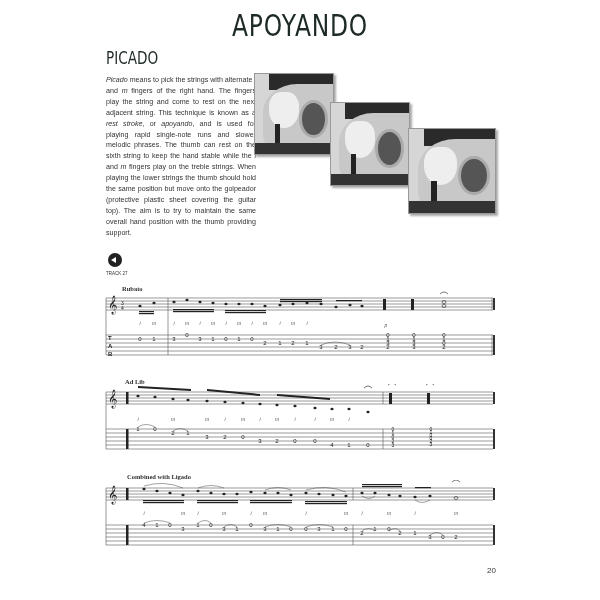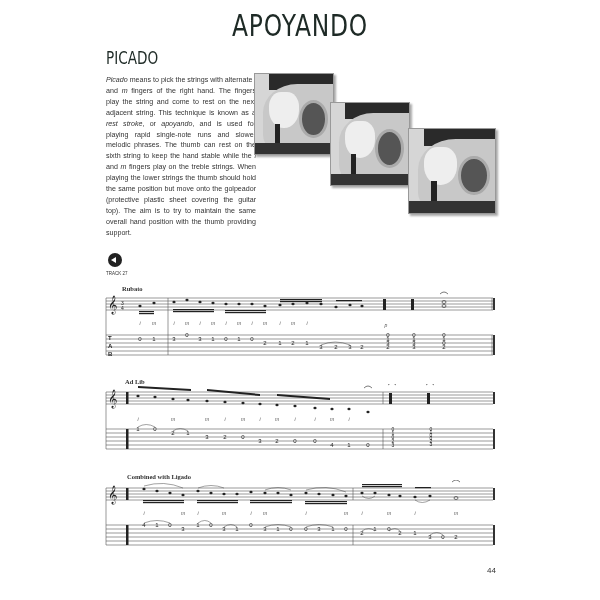--- a/index.html
+++ b/index.html
@@ -375,14 +375,14 @@
     <path d="M44 43 q13 -5 26 0" stroke="#444" fill="none" stroke-width="0.5"></path>
     <path d="M98 43 q7 -5 13 0" stroke="#444" fill="none" stroke-width="0.5"></path>
     <path d="M124 47 q7 -5 13 0" stroke="#444" fill="none" stroke-width="0.5"></path>
     <path d="M165 47 q13 -5 26 0" stroke="#444" fill="none" stroke-width="0.5"></path>
     <path d="M206 47 q13 -5 27 0" stroke="#444" fill="none" stroke-width="0.5"></path>
     <path d="M262 51 q7 -5 13 0" stroke="#444" fill="none" stroke-width="0.5"></path>
     <path d="M289 51 q6 -5 11 0" stroke="#444" fill="none" stroke-width="0.5"></path>
     <path d="M330 55 q7 -5 13 0" stroke="#444" fill="none" stroke-width="0.5"></path>
   </svg>
 
-  <div class="page-num">44</div>
+  <div class="page-num">20</div>
 </div>
 
 </body></html>

